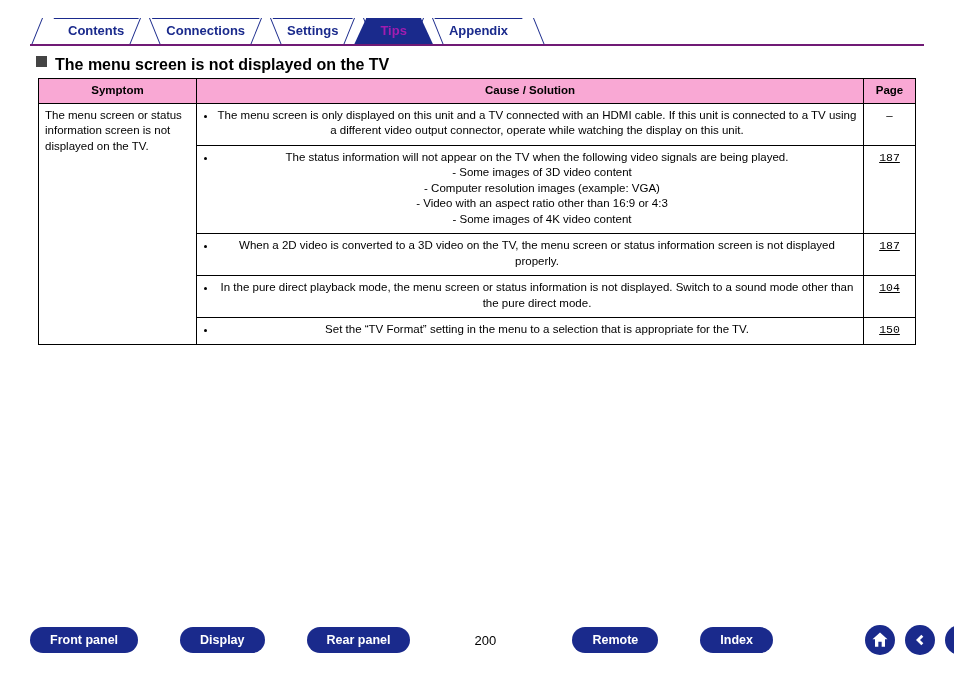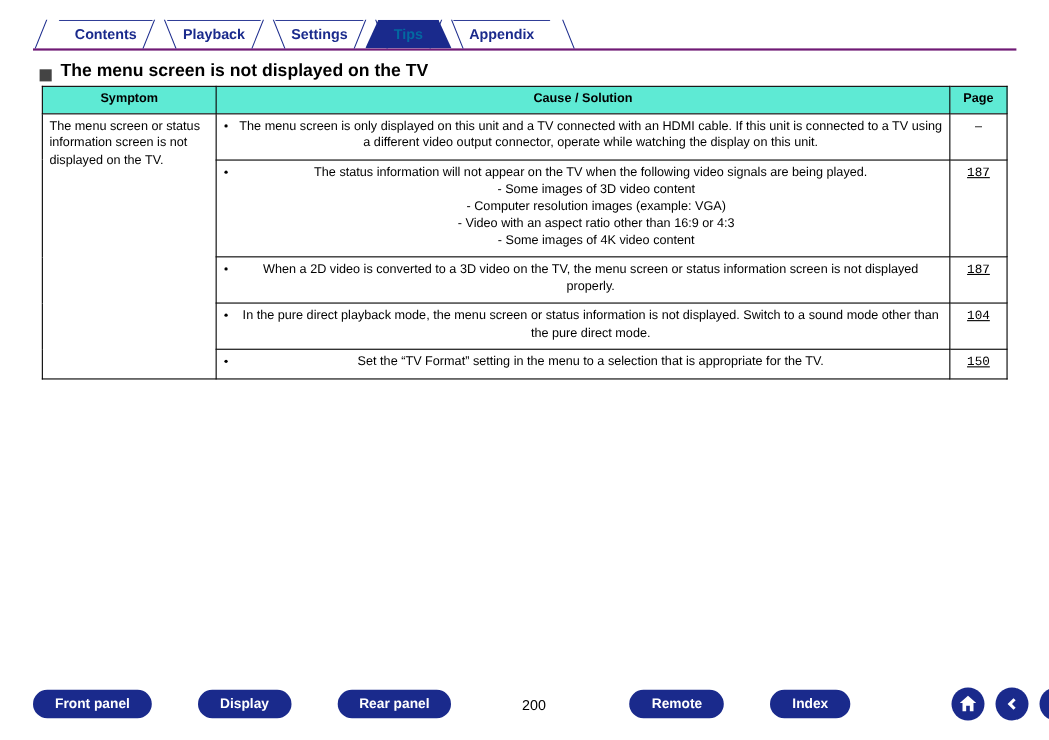--- a/index.html
+++ b/index.html
@@ -48,42 +48,42 @@
     background: #fff;
     border-top: 1.5px solid #1a2a8c;
     clip-path: polygon(12px 0, calc(100% - 12px) 0, 100% 100%, 0 100%);
     z-index: -1;
   }
   .tab .slash-l, .tab .slash-r {
     position: absolute; top: 0; bottom: 0; width: 14px;
   }
   .tab .slash-l { left: 0; border-left: 1.5px solid #1a2a8c; transform: skewX(-22deg); transform-origin: top; }
   .tab .slash-r { right: 0; border-right: 1.5px solid #1a2a8c; transform: skewX(22deg); transform-origin: top; }
-  .tab.active { color: #0369a1; z-index: 2;}
+  .tab.active { color: #a21caf; z-index: 2;}
   .tab.active .tab-body { background: #1a2a8c; }
   .tab.active .slash-l, .tab.active .slash-r { border-color: #1a2a8c; }
   
-  .heading-row { margin: 10px 0 4px 6px; display: flex; align-items: flex-end; gap: 8px;}
+  .heading-row { margin: 10px 0 4px 6px; display: flex; align-items: flex-start; gap: 8px;}
   .heading-box { width: 11px; height: 11px; background: #444; }
   .heading { font-size: 16px; font-weight: bold; }
   
   table.trouble {
     width: 878px;
     margin-left: 8px;
     border-collapse: collapse;
   }
   table.trouble th, table.trouble td {
     border: 1px solid #000;
     padding: 4px 6px;
     vertical-align: top;
     font-size: 11.5px;
     line-height: 1.35;
   }
   table.trouble th {
-    background: #5eead4;
+    background: #f9a8d4;
     font-weight: bold;
     text-align: center;
   }
   .col-symptom { width: 158px; }
   .col-page { width: 52px; text-align: center; }
   .page-link { text-decoration: underline; cursor: pointer; display: inline-block; font-family: Liberation Mono, monospace; }
   ul.cause { margin: 0; padding-left: 14px; text-align: center; }
   ul.cause > li { margin: 0 0 2px 0; }
   .sub { padding-left: 10px; }
   
@@ -126,21 +126,21 @@
 
 <div class="page">
 
   <div class="tabs">
     <div class="tab">
       <span class="tab-body"></span><span class="slash-l"></span><span class="slash-r"></span>
       <span>Contents</span>
     </div>
     <div class="tab">
       <span class="tab-body"></span><span class="slash-l"></span><span class="slash-r"></span>
-      <span>Playback</span>
+      <span>Connections</span>
     </div>
     <div class="tab">
       <span class="tab-body"></span><span class="slash-l"></span><span class="slash-r"></span>
       <span>Settings</span>
     </div>
     <div class="tab active">
       <span class="tab-body"></span><span class="slash-l"></span><span class="slash-r"></span>
       <span>Tips</span>
     </div>
     <div class="tab">

